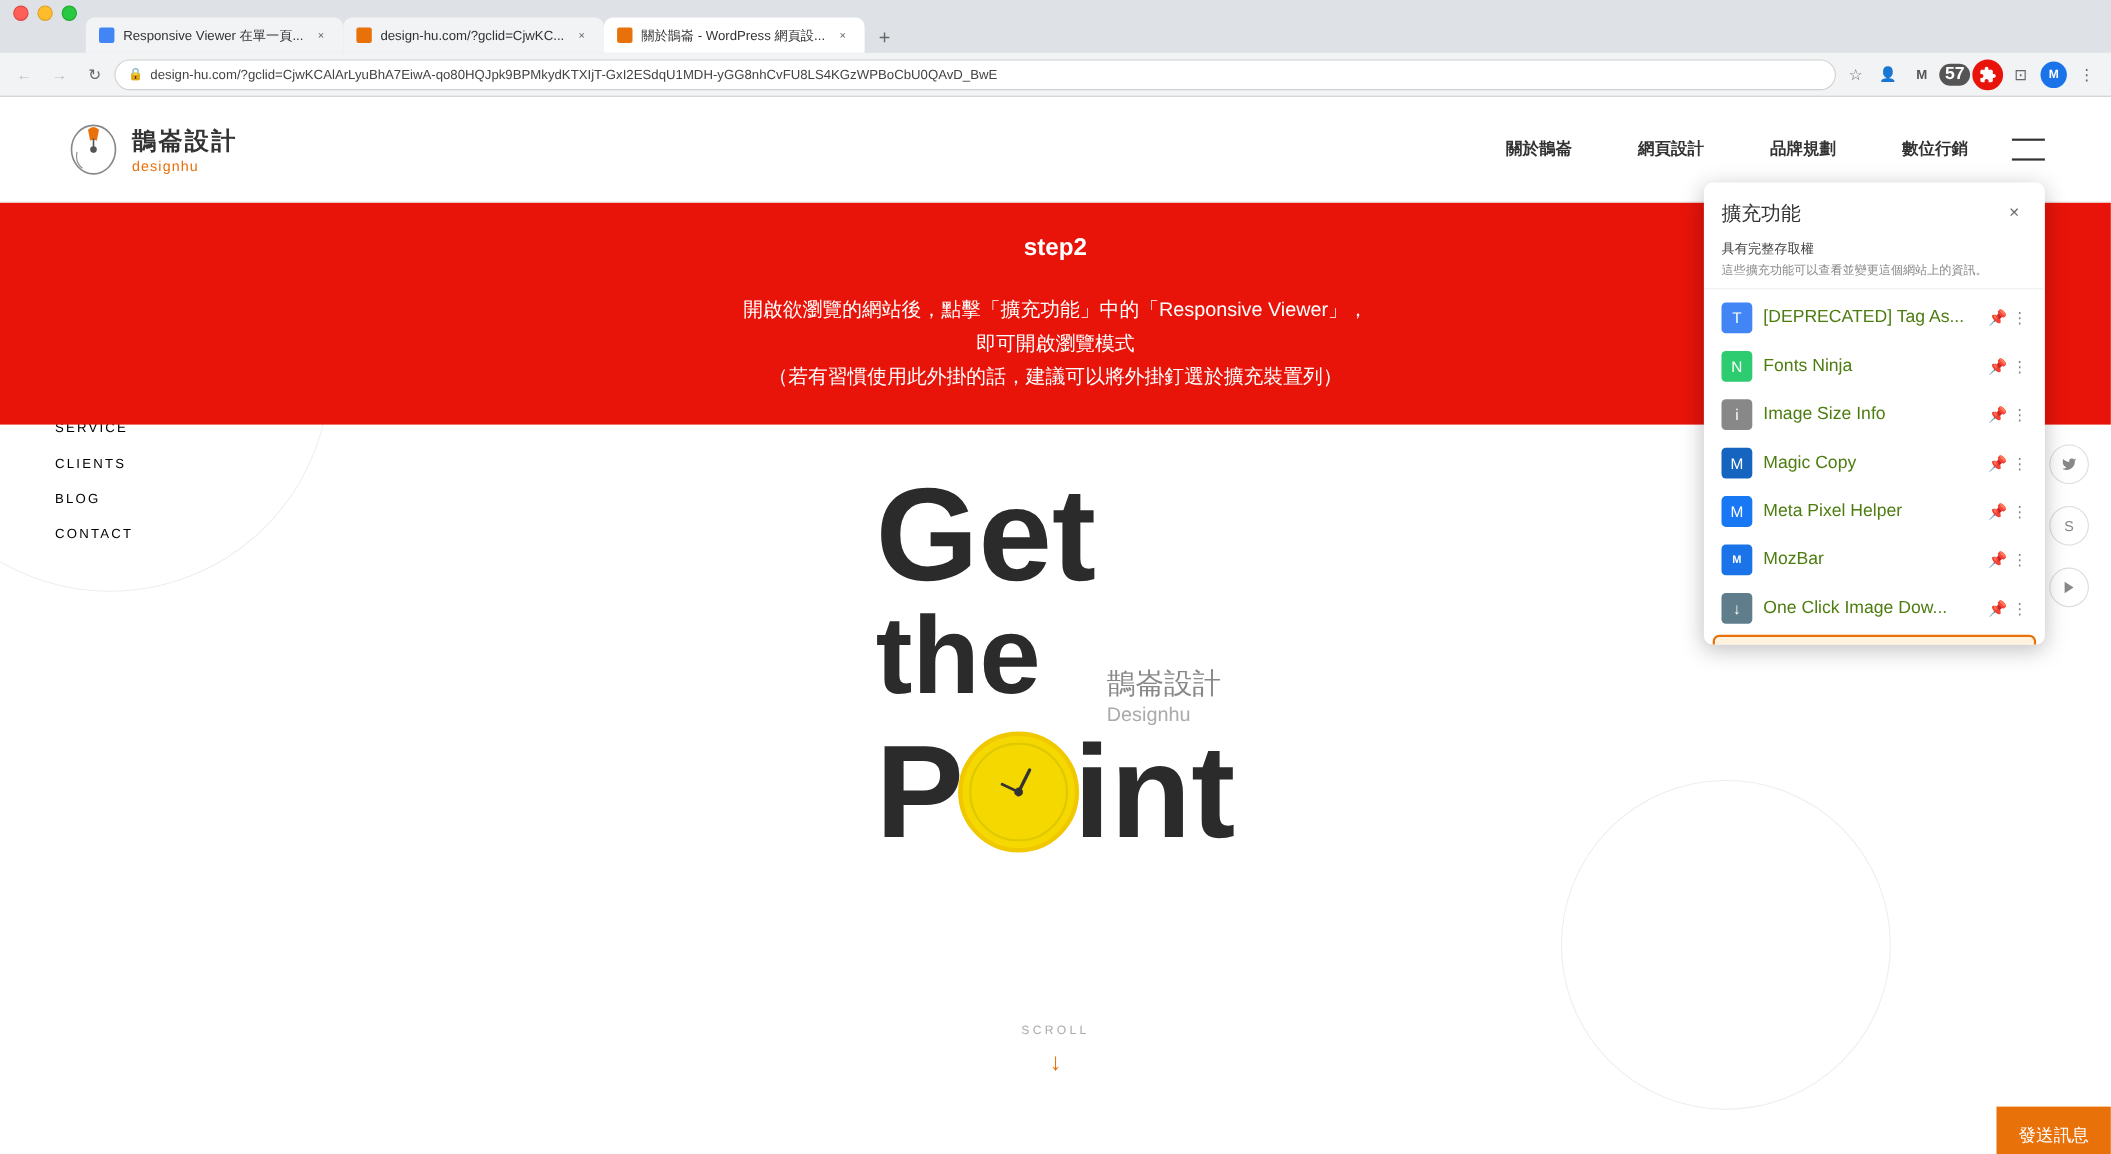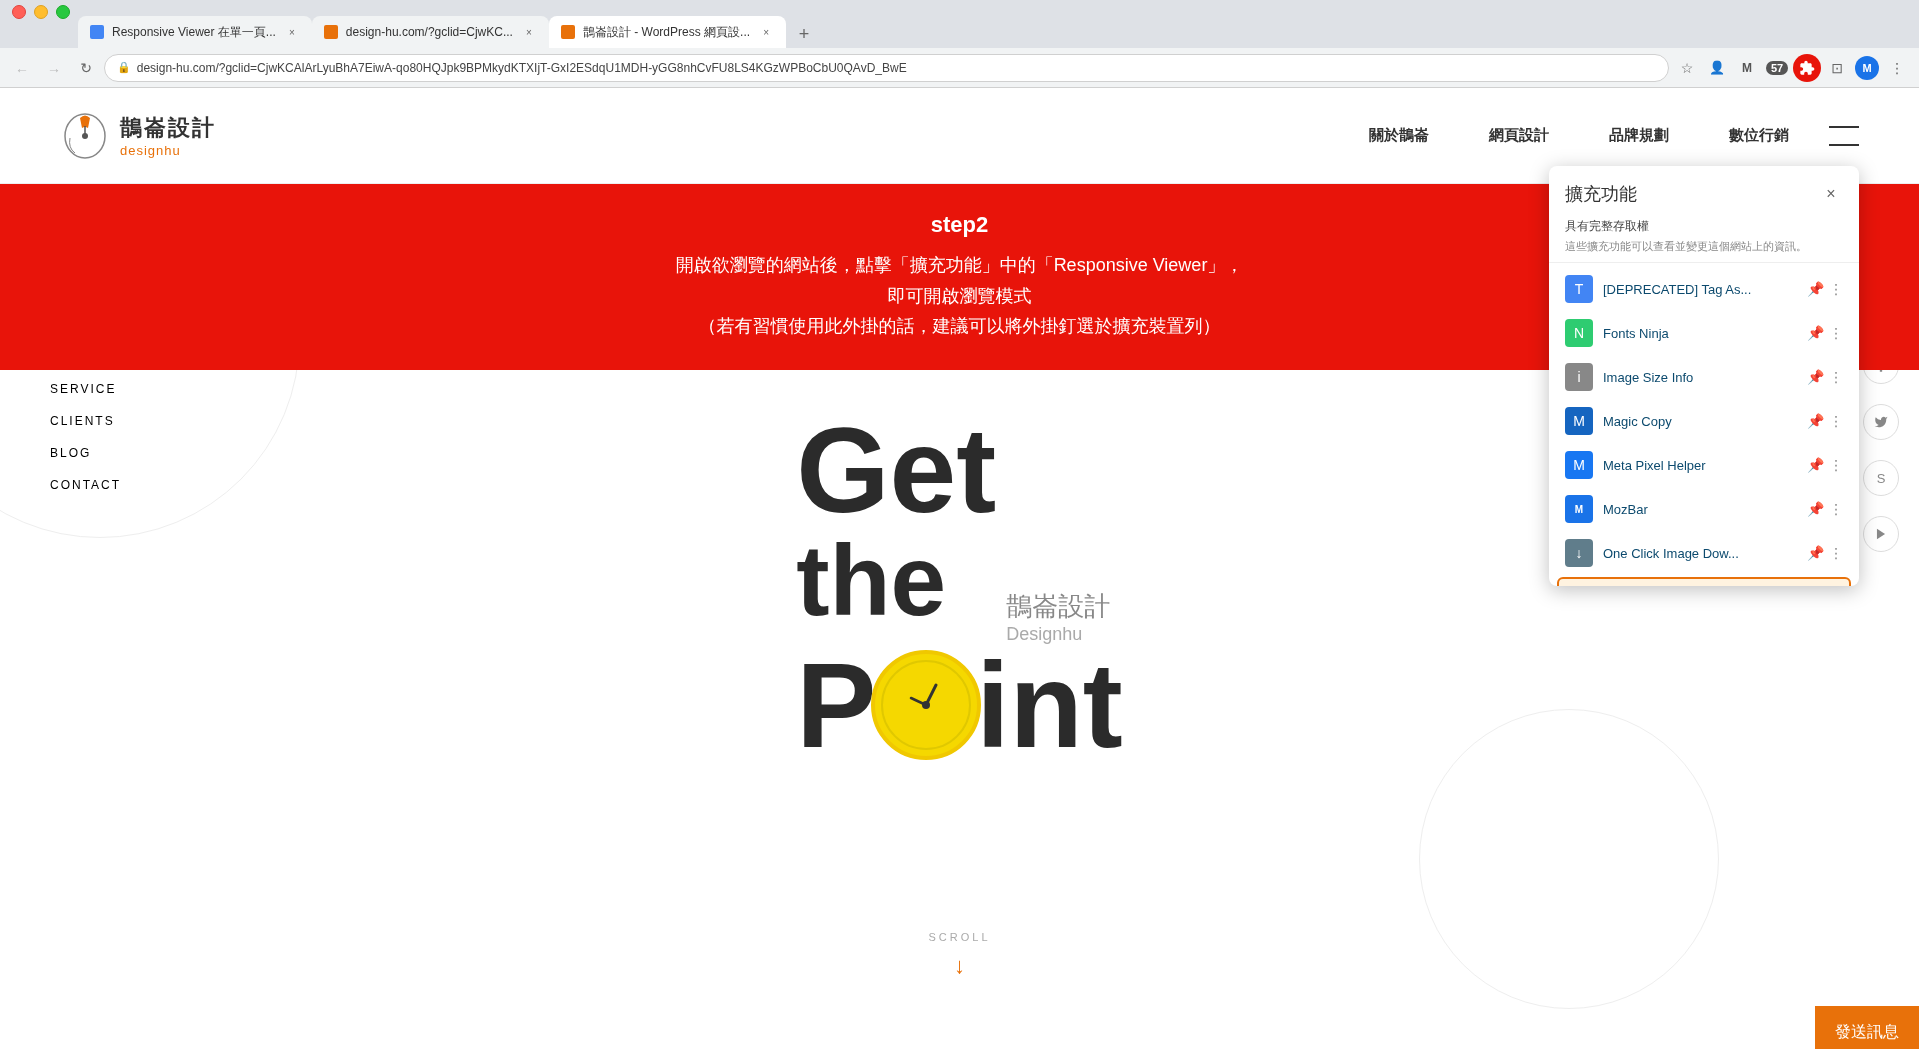--- a/index.html
+++ b/index.html
@@ -26,39 +26,39 @@
     .address-bar-row { display: flex; align-items: center; height: 40px; background: #f1f3f4; padding: 0 8px; gap: 4px; border-bottom: 1px solid #d0d0d0; }
     .nav-btn { width: 28px; height: 28px; border-radius: 50%; display: flex; align-items: center; justify-content: center; color: #666; font-size: 14px; cursor: pointer; flex-shrink: 0; }
     .nav-btn.disabled { color: #bbb; cursor: default; }
     .address-input { flex: 1; height: 28px; background: #fff; border-radius: 14px; border: 1px solid #d0d0d0; padding: 0 12px; font-size: 13px; color: #333; display: flex; align-items: center; gap: 6px; }
     .address-text { font-size: 12px; color: #444; flex: 1; white-space: nowrap; overflow: hidden; text-overflow: ellipsis; }
     .lock-icon { color: #555; font-size: 11px; }
     .toolbar-icons { display: flex; align-items: center; gap: 2px; }
     .toolbar-icon { width: 28px; height: 28px; border-radius: 50%; display: flex; align-items: center; justify-content: center; color: #666; font-size: 14px; cursor: pointer; }
     .toolbar-icon.highlighted { background: #e8140a; color: white; border-radius: 50%; }
     .profile-badge { background: #1a73e8; color: white; border-radius: 50%; width: 24px; height: 24px; font-size: 11px; font-weight: bold; display: flex; align-items: center; justify-content: center; }
-    .ext-count { background: #555; color: white; border-radius: 10px; padding: 1px 5px; font-size: 11px; font-weight: bold; }
+    .ext-count { background: #555; color: white; border-radius: 10px; padding: 1px 5px; font-size: 16px; font-weight: bold; }
 
     
     .website-content { position: relative; background: #fff; width: 100%; height: calc(1049px - 78px); overflow: hidden; }
 
     
     .site-header { display: flex; align-items: center; padding: 20px 60px; background: #fff; border-bottom: 1px solid #eee; position: relative; z-index: 10; }
     .site-logo { display: flex; align-items: center; gap: 10px; }
     .logo-text { display: flex; flex-direction: column; }
     .logo-main { font-size: 22px; font-weight: bold; color: #333; letter-spacing: 2px; }
     .logo-sub { font-size: 13px; color: #e8710a; letter-spacing: 1px; }
     .site-nav { display: flex; align-items: center; gap: 60px; margin-left: auto; font-size: 15px; color: #333; font-weight: bold; }
     .nav-item { cursor: pointer; white-space: nowrap; }
     .hamburger { width: 30px; height: 20px; display: flex; flex-direction: column; justify-content: space-between; cursor: pointer; margin-left: 40px; }
     .hamburger span { width: 100%; height: 2px; background: #333; }
 
     
     .step-banner { background: #e8140a; padding: 28px 40px; text-align: center; position: relative; z-index: 5; }
-    .step-title { font-size: 22px; font-weight: bold; color: white; margin-bottom: 12px; }
+    .step-title { font-size: 22px; font-weight: bold; color: white; margin-bottom: 28px; }
     .step-body { font-size: 18px; color: white; line-height: 1.7; }
 
     
     .hero-area { position: relative; display: flex; align-items: center; justify-content: center; padding: 40px 80px; min-height: 380px; }
     .hero-text { text-align: left; position: relative; z-index: 2; }
     .hero-get { font-size: 120px; font-weight: 900; color: #2b2b2b; line-height: 1; }
     .hero-the { font-size: 100px; font-weight: 900; color: #2b2b2b; line-height: 1; display: inline-block; }
     .hero-point-row { display: flex; align-items: center; }
     .hero-p { font-size: 120px; font-weight: 900; color: #2b2b2b; line-height: 1; }
     .hero-circle { width: 110px; height: 110px; background: #f5d800; border-radius: 50%; border: 4px solid #f0c800; display: flex; align-items: center; justify-content: center; position: relative; margin: 0 -5px; z-index: 1; flex-shrink: 0; }
@@ -94,21 +94,21 @@
     .ext-list-item { display: flex; align-items: center; padding: 8px 16px; gap: 10px; cursor: pointer; position: relative; }
     .ext-list-item.highlighted { background: #fff3e0; border: 2px solid #e8710a; border-radius: 6px; margin: 2px 8px; padding: 6px 10px; }
     .ext-icon { width: 28px; height: 28px; border-radius: 4px; flex-shrink: 0; display: flex; align-items: center; justify-content: center; font-size: 14px; }
     .ext-icon.blue { background: #4285f4; color: white; }
     .ext-icon.green { background: #34a853; color: white; }
     .ext-icon.gray { background: #888; color: white; }
     .ext-icon.dark { background: #222; color: white; }
     .ext-icon.blue2 { background: #1a73e8; color: white; }
     .ext-icon.mozbar { background: #1a73e8; color: white; font-size: 10px; font-weight: bold; }
     .ext-name-col { flex: 1; min-width: 0; }
-    .ext-name { font-size: 13px; color: #0c4a6e; }
+    .ext-name { font-size: 16px; color: #4d7c0f; }
     .ext-actions { display: flex; align-items: center; gap: 4px; }
     .ext-pin { color: #888; font-size: 14px; cursor: pointer; }
     .ext-pin.pinned { color: #1a73e8; }
     .ext-more { color: #888; font-size: 14px; cursor: pointer; }
 
     
     .bg-circle { position: absolute; border-radius: 50%; border: 1px solid #eee; pointer-events: none; }
   </style>
 </head>
 <body>
@@ -130,21 +130,21 @@
     </div>
 
     <div class="tab">
       <div class="tab-favicon orange"></div>
       <span class="tab-title">design-hu.com/?gclid=CjwKC...</span>
       <div class="tab-close">×</div>
     </div>
 
     <div class="tab active">
       <div class="tab-favicon orange"></div>
-      <span class="tab-title">鵲崙設計 - WordPress 網頁設...</span>
+      <span class="tab-title">關於鵲崙 - WordPress 網頁設...</span>
       <div class="tab-close">×</div>
     </div>
     <div class="tab-new">+</div>
     <div class="tab-spacer"></div>
   </div>
 
   <div class="address-bar-row">
     <div class="nav-btn disabled">←</div>
     <div class="nav-btn disabled">→</div>
     <div class="nav-btn">↻</div>

